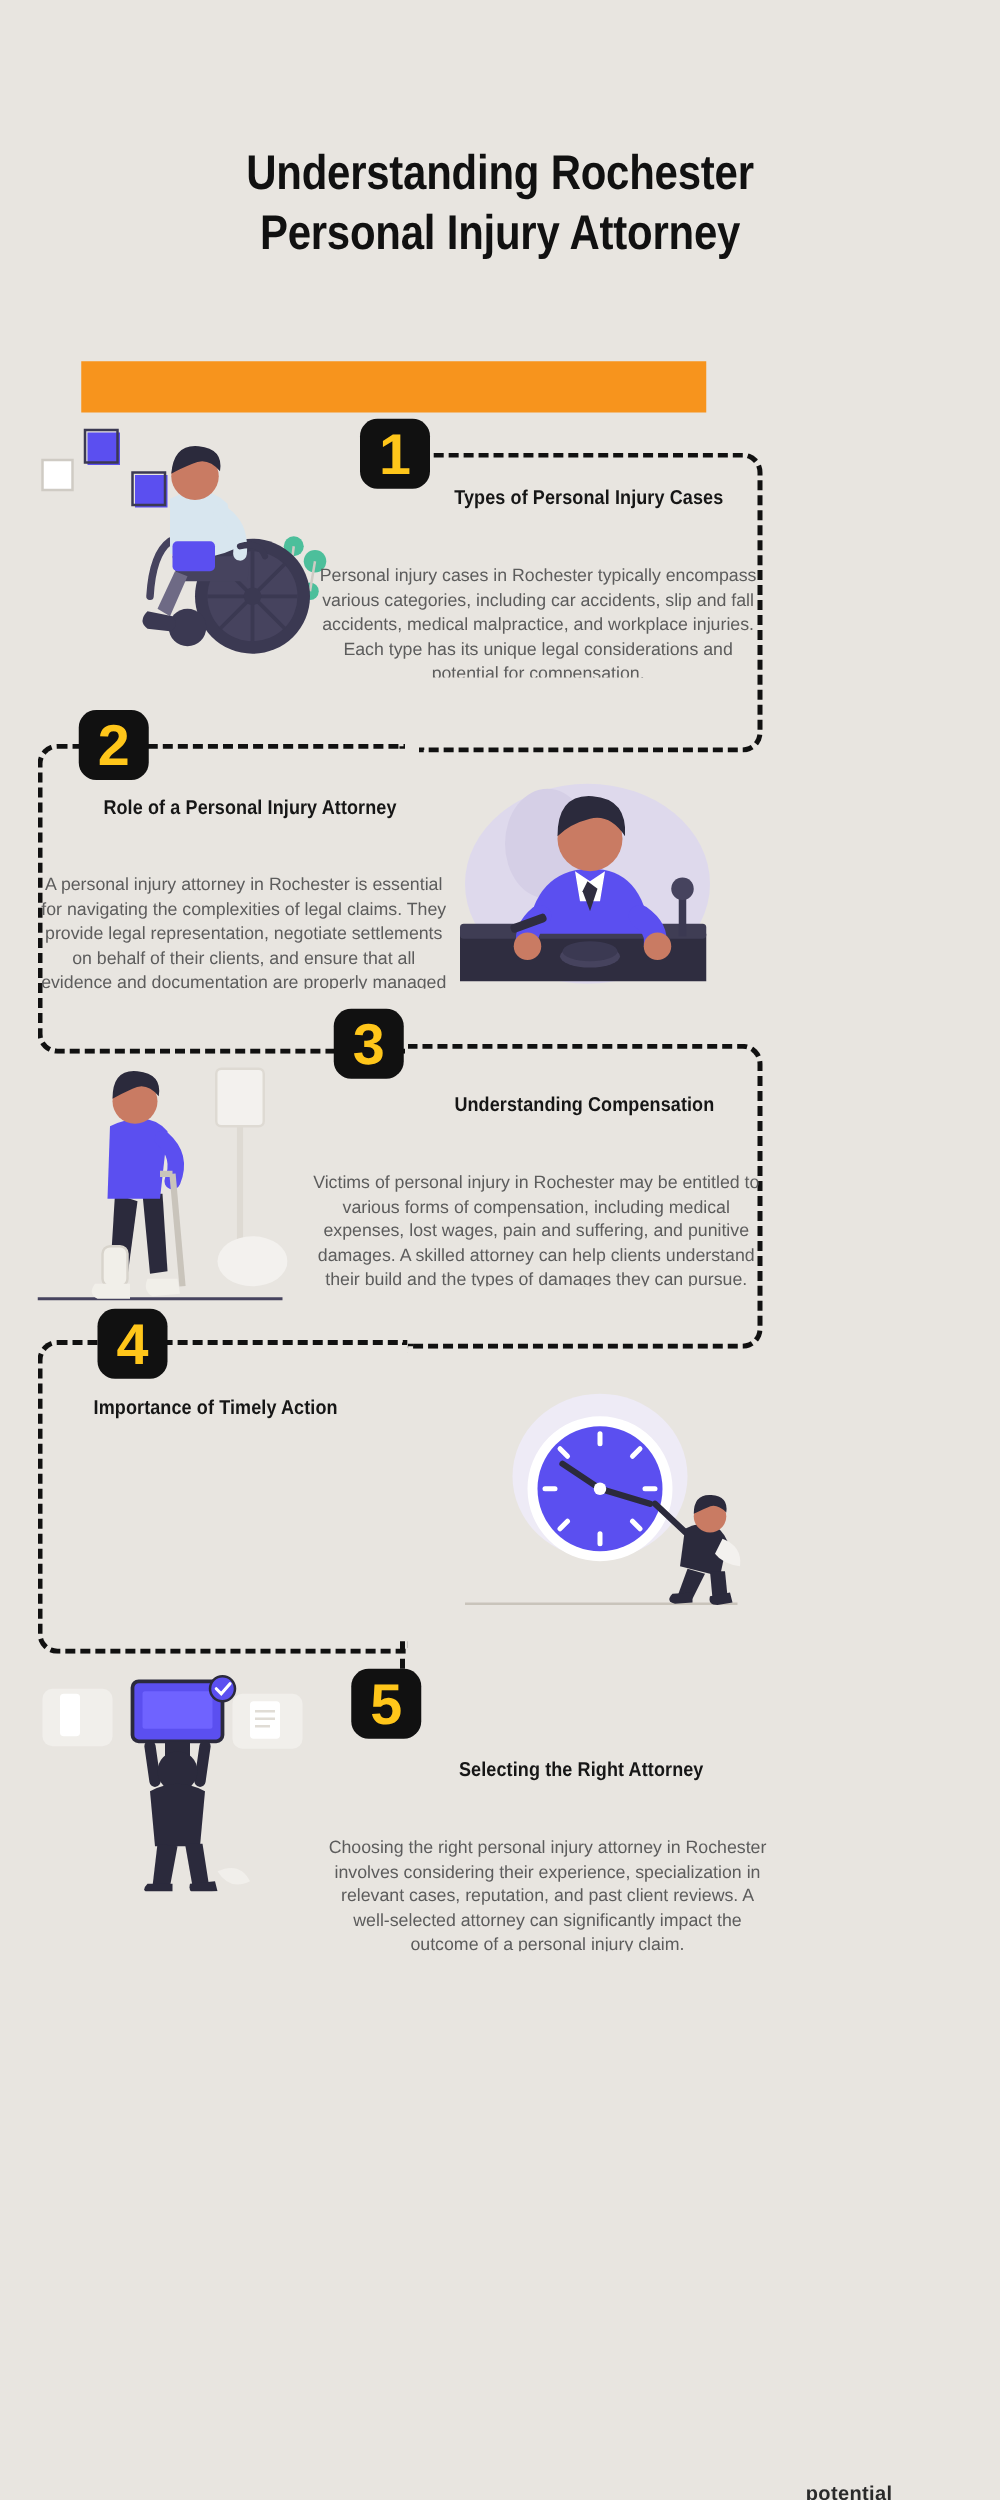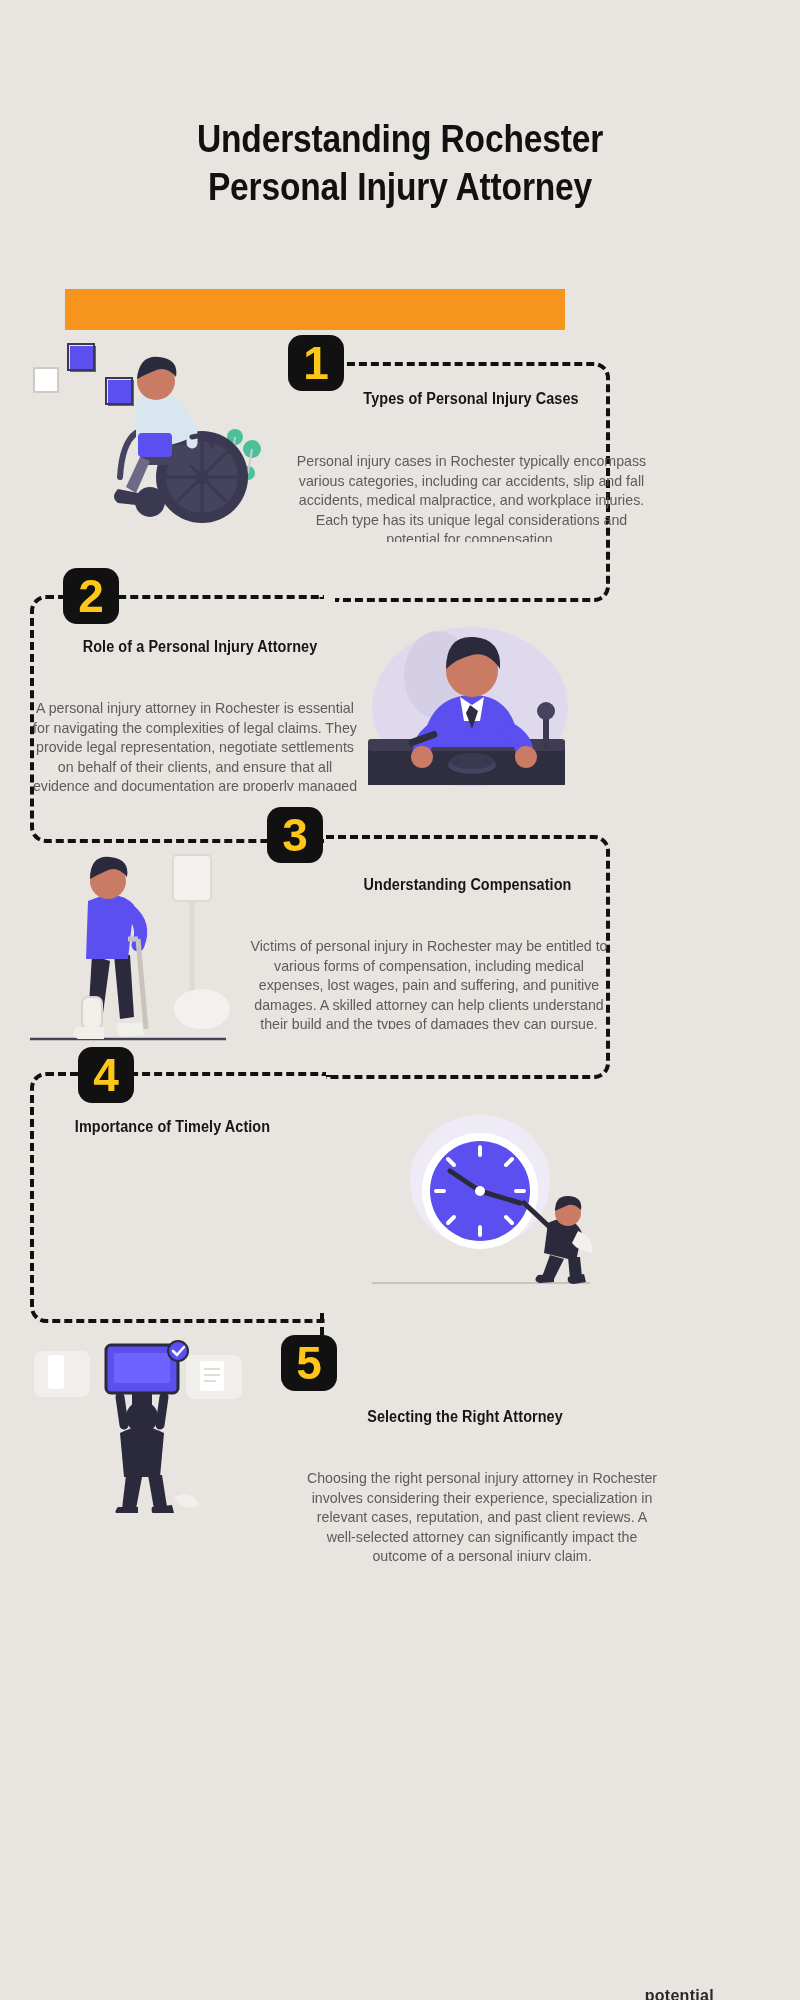--- a/index.html
+++ b/index.html
@@ -151,21 +151,21 @@
     <circle cx="76" cy="44" r="19" fill="#c97b63"></circle>
     <path d="M57 42 q2 -24 22 -22 q20 2 17 20 q-10 -12 -22 -6 q-10 4 -17 8 z" fill="#2b2a3c"></path>
 
     <path d="M112 100 q16 -4 20 8" stroke="#3b3952" stroke-width="5" fill="none" stroke-linecap="round"></path>
   </svg>
 
   <div class="badge" style="left:288px; top:318px;">1</div>
 
   <div class="sec-title" style="left:336px; top:372px; width:270px;">Types of Personal Injury Cases</div>
 
-  <div class="sec-body clip-r" style="left:248px; top:435px; width:365px; height:90px;margin-left:41px;">Personal injury cases in Rochester typically encompass various categories, including car accidents, slip and fall accidents, medical malpractice, and workplace injuries. Each type has its unique legal considerations and potential for compensation.</div>
+  <div class="sec-body clip-r" style="left:248px; top:435px; width:365px; height:90px;">Personal injury cases in Rochester typically encompass various categories, including car accidents, slip and fall accidents, medical malpractice, and workplace injuries. Each type has its unique legal considerations and potential for compensation.</div>
 
   <div class="badge" style="left:63px; top:551px;">2</div>
 
   <div class="sec-title" style="left:35px; top:620px; width:330px;">Role of a Personal Injury Attorney</div>
 
   <div class="sec-body clip-r" style="left:30px; top:682px; width:330px; height:92px;">A personal injury attorney in Rochester is essential for navigating the complexities of legal claims. They provide legal representation, negotiate settlements on behalf of their clients, and ensure that all evidence and documentation are properly managed to build a strong case.</div>
 
   <svg class="illus" style="left:360px; top:598px;" width="215" height="182" viewBox="0 0 215 182">
     <ellipse cx="110" cy="92" rx="98" ry="80" fill="#ded9ec"></ellipse>
     <ellipse cx="78" cy="60" rx="34" ry="44" fill="#d5cfe6"></ellipse>
@@ -260,21 +260,21 @@
     <path d="M196 150 l2 22 l12 -2 l-2 -20 z" fill="#2b2a3c"></path>
     <path d="M166 168 q-6 6 2 8 l14 -1 l0 -8 z" fill="#2b2a3c"></path>
     <path d="M196 170 q-2 7 6 7 l12 -2 l-2 -8 z" fill="#2b2a3c"></path>
     <path d="M206 124 q16 6 14 22 q-14 -2 -20 -10 z" fill="#f3f1ee"></path>
   </svg>
 
   <div class="badge" style="left:281px; top:1318px;">5</div>
 
   <div class="sec-title" style="left:325px; top:1390px; width:280px;">Selecting the Right Attorney</div>
 
-  <div class="sec-body clip-r" style="left:262px; top:1452px; width:352px; height:92px;margin-left:44px;">Choosing the right personal injury attorney in Rochester involves considering their experience, specialization in relevant cases, reputation, and past client reviews. A well-selected attorney can significantly impact the outcome of a personal injury claim.</div>
+  <div class="sec-body clip-r" style="left:262px; top:1452px; width:352px; height:92px;">Choosing the right personal injury attorney in Rochester involves considering their experience, specialization in relevant cases, reputation, and past client reviews. A well-selected attorney can significantly impact the outcome of a personal injury claim.</div>
 
   <svg class="illus" style="left:28px; top:1316px;" width="230" height="180" viewBox="0 0 230 180">
 
     <rect x="6" y="18" width="56" height="46" rx="8" fill="#f1efeb"></rect>
     <rect x="20" y="22" width="16" height="34" rx="3" fill="#ffffff"></rect>
     <rect x="158" y="22" width="56" height="44" rx="8" fill="#f1efeb"></rect>
     <rect x="172" y="28" width="24" height="30" rx="3" fill="#ffffff"></rect>
     <g stroke="#e0dcd5" stroke-width="2">
       <line x1="176" y1="36" x2="192" y2="36"></line>
       <line x1="176" y1="42" x2="192" y2="42"></line>

